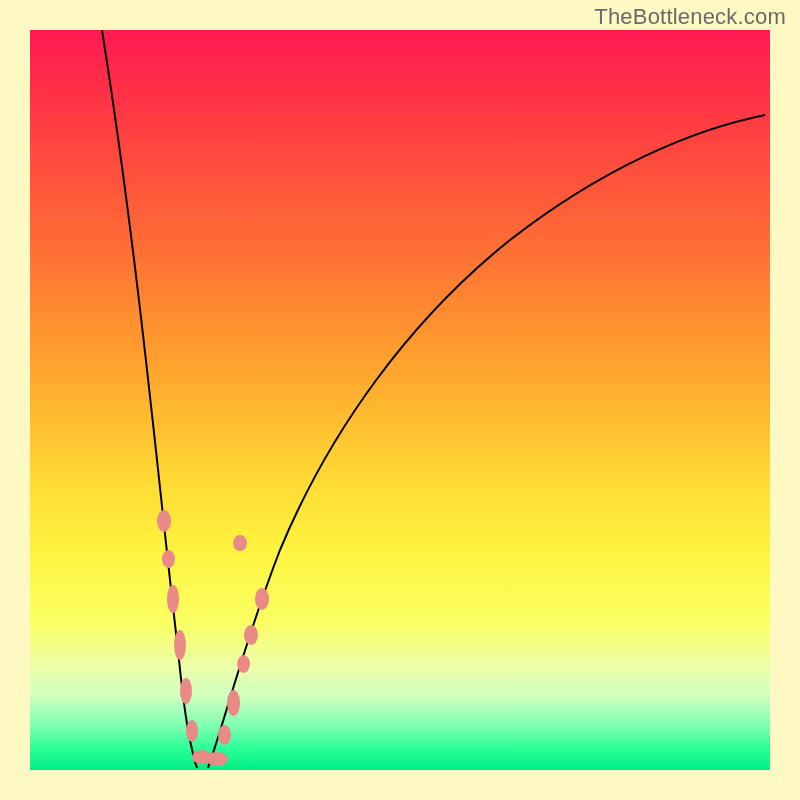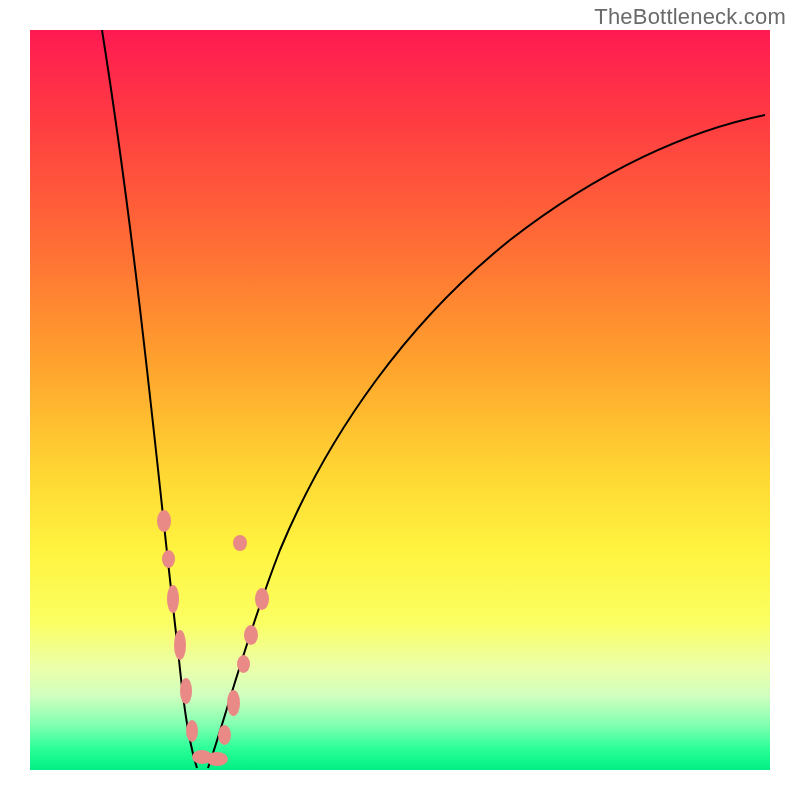--- a/index.html
+++ b/index.html
@@ -10,21 +10,21 @@
     overflow: hidden;
     background: #000;
     font-family: Arial, Helvetica, sans-serif;
   }
   .frame {
     position: absolute;
     top: 0;
     left: 0;
     width: 800px;
     height: 800px;
-    background: #ffffff;
+    background: #fef9c3;
   }
   .plot-area {
     position: absolute;
     top: 30px;
     left: 30px;
     width: 740px;
     height: 740px;
     background: linear-gradient(to bottom,
       #ff1a52 0%,
       #ff3b42 12%,

